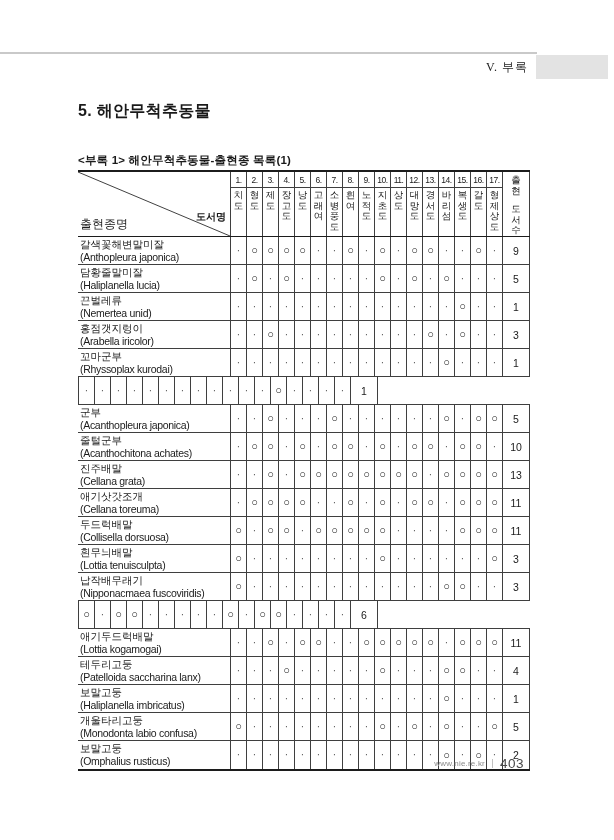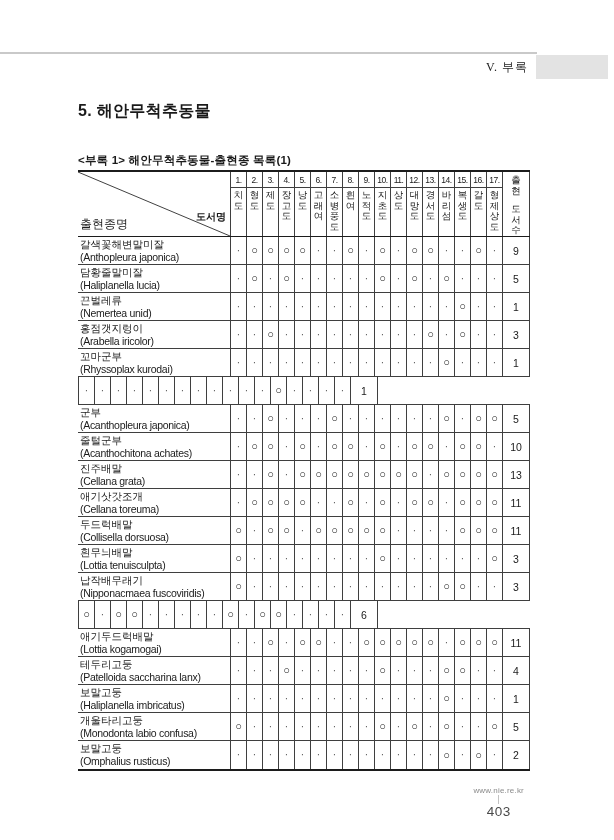--- a/index.html
+++ b/index.html
@@ -38,21 +38,21 @@
   .drow:last-child { border-bottom:none; }
   .sp-cell { width:152px; padding:1px 2px 0 2px; overflow:hidden; }
   .sp-kr { font-size:10.5px; line-height:13px; white-space:nowrap; }
   .sp-la { font-size:10.5px; line-height:12px; white-space:nowrap; letter-spacing:-0.3px; }
   .p-cell { width:16px; border-left:1px solid #3f3f3f; display:flex; align-items:center; justify-content:center; }
   .mark-o { font-size:11px; color:#111; line-height:1; }
   .mark-dot { font-size:10px; color:#555; line-height:1; }
   .t-cell { width:28px; border-left:1px solid #3f3f3f; border-right:1px solid #3f3f3f;
             display:flex; align-items:center; justify-content:center; font-size:10.5px; }
 
-  .footer { position:absolute; top:786px; right:84px; display:flex; align-items:center;flex-direction:column; }
+  .footer { position:absolute; top:756px; right:84px; display:flex; align-items:center; }
   .footer-url { font-size:8px; color:#8a8a8a; letter-spacing:0.2px; }
   .footer-div { width:1px; height:9px; background:#c2c2c2; margin:0 7px; }
   .footer-page { font-size:13.5px; color:#4a4a4a; letter-spacing:0.5px; }
 </style>
 </head>
 <body>
 
 <div class="page">
 
   <div class="top-rule"></div>

